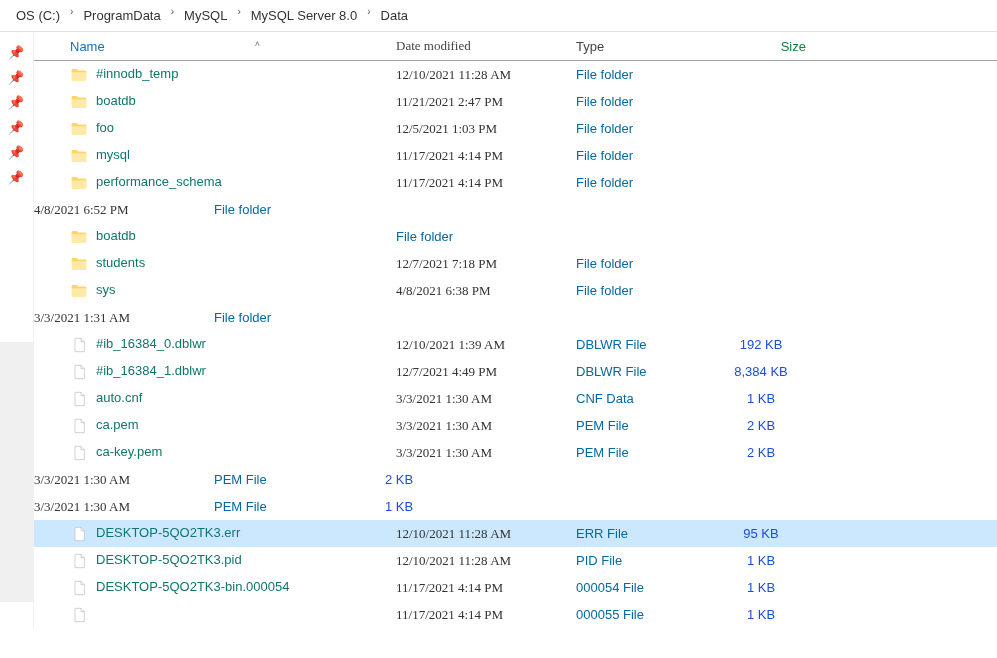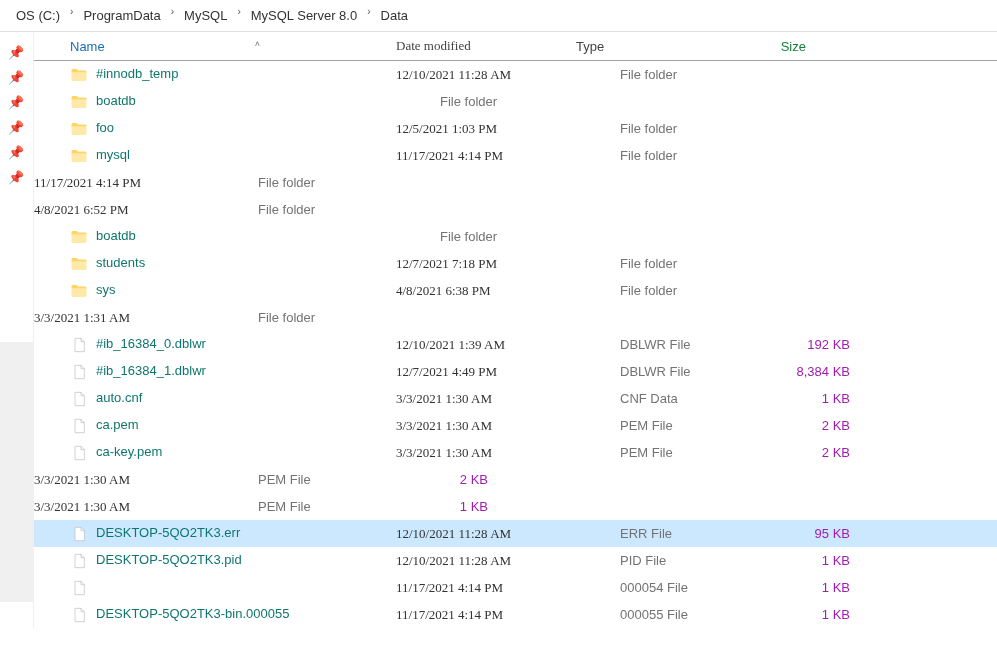--- a/index.html
+++ b/index.html
@@ -21,22 +21,22 @@
     .col-date { width: 180px; color: #444; cursor: pointer; font-family: Liberation Serif, serif; }
     .col-type { width: 140px; color: #444; cursor: pointer; }
     .col-size { width: 110px; text-align: right; color: #15803d; cursor: pointer; padding-right: 20px; }
     .sort-icon { display: inline-block; margin-left: 150px; font-size: 9px; color: #777; position: absolute; }
     .name-wrapper { position: relative; }
     
     .row { display: flex; align-items: center; height: 27px; cursor: pointer; }
     .row.selected { background: #cce8ff; }
     .row .col-name { display: flex; color: #0f766e; }
     .row .col-date { color: #333; }
-    .row .col-type { color: #737373; margin-left: 44px; }
-    .row .col-size { color: #a21caf; }
+    .row .col-type { color: #0369a1; }
+    .row .col-size { color: #1d4ed8; text-align: center; }
     .icon { width: 18px; height: 18px; margin-right: 8px; display: inline-flex; align-items: center; justify-content: center; flex-shrink: 0; }
     .folder-icon svg { width: 18px; height: 18px; }
     .file-icon svg { width: 16px; height: 18px; }
     .caret { font-size: 10px; color: #555; }
   </style>
 </head>
 <body>
 
 <div class="breadcrumb">
     <span class="breadcrumb-item">OS (C:)</span>
@@ -89,20 +89,21 @@
         <div class="row">
           <div class="col-name">
             <span class="icon folder-icon">
               <svg viewBox="0 0 24 24">
                 <path fill="#ffd666" d="M2 6c0-1.1.9-2 2-2h5l2 2h9c1.1 0 2 .9 2 2v1H2V6z"></path>
                 <path fill="#ffe9a8" d="M2 9h20v9c0 1.1-.9 2-2 2H4c-1.1 0-2-.9-2-2V9z"></path>
               </svg>
             </span>
             <span>boatdb</span>
           </div>
+          <div class="col-date">11/21/2021 2:47 PM</div>
           <div class="col-type">File folder</div>
           <div class="col-size"></div>
         </div>
         <div class="row">
           <div class="col-name">
             <span class="icon folder-icon">
               <svg viewBox="0 0 24 24">
                 <path fill="#ffd666" d="M2 6c0-1.1.9-2 2-2h5l2 2h9c1.1 0 2 .9 2 2v1H2V6z"></path>
                 <path fill="#ffe9a8" d="M2 9h20v9c0 1.1-.9 2-2 2H4c-1.1 0-2-.9-2-2V9z"></path>
               </svg>
@@ -121,20 +122,29 @@
                 <path fill="#ffe9a8" d="M2 9h20v9c0 1.1-.9 2-2 2H4c-1.1 0-2-.9-2-2V9z"></path>
               </svg>
             </span>
             <span>mysql</span>
           </div>
           <div class="col-date">11/17/2021 4:14 PM</div>
           <div class="col-type">File folder</div>
           <div class="col-size"></div>
         </div>
         <div class="row">
+          <div class="col-name">
+            <span class="icon folder-icon">
+              <svg viewBox="0 0 24 24">
+                <path fill="#ffd666" d="M2 6c0-1.1.9-2 2-2h5l2 2h9c1.1 0 2 .9 2 2v1H2V6z"></path>
+                <path fill="#ffe9a8" d="M2 9h20v9c0 1.1-.9 2-2 2H4c-1.1 0-2-.9-2-2V9z"></path>
+              </svg>
+            </span>
+            <span>performance_schema</span>
+          </div>
           <div class="col-date">11/17/2021 4:14 PM</div>
           <div class="col-type">File folder</div>
           <div class="col-size"></div>
         </div>
         <div class="row">
           <div class="col-date">4/8/2021 6:52 PM</div>
           <div class="col-type">File folder</div>
           <div class="col-size"></div>
         </div>
         <div class="row">
@@ -292,34 +302,34 @@
           <div class="col-size">1 KB</div>
         </div>
         <div class="row">
           <div class="col-name">
             <span class="icon file-icon">
               <svg viewBox="0 0 24 24">
                 <path fill="#fff" stroke="#bbb" stroke-width="1" d="M6 2h9l5 5v15H6V2z"></path>
                 <path fill="none" stroke="#bbb" stroke-width="1" d="M15 2v5h5"></path>
               </svg>
             </span>
+            <span>DESKTOP-5QO2TK3-bin.000054</span>
           </div>
           <div class="col-date">11/17/2021 4:14 PM</div>
           <div class="col-type">000054 File</div>
           <div class="col-size">1 KB</div>
         </div>
         <div class="row">
           <div class="col-name">
             <span class="icon file-icon">
               <svg viewBox="0 0 24 24">
                 <path fill="#fff" stroke="#bbb" stroke-width="1" d="M6 2h9l5 5v15H6V2z"></path>
                 <path fill="none" stroke="#bbb" stroke-width="1" d="M15 2v5h5"></path>
               </svg>
             </span>
-            <span>DESKTOP-5QO2TK3-bin.000055</span>
           </div>
           <div class="col-date">11/17/2021 4:14 PM</div>
           <div class="col-type">000055 File</div>
           <div class="col-size">1 KB</div>
         </div>
       </div>
   </div>
 </div>
 
 </body></html>

